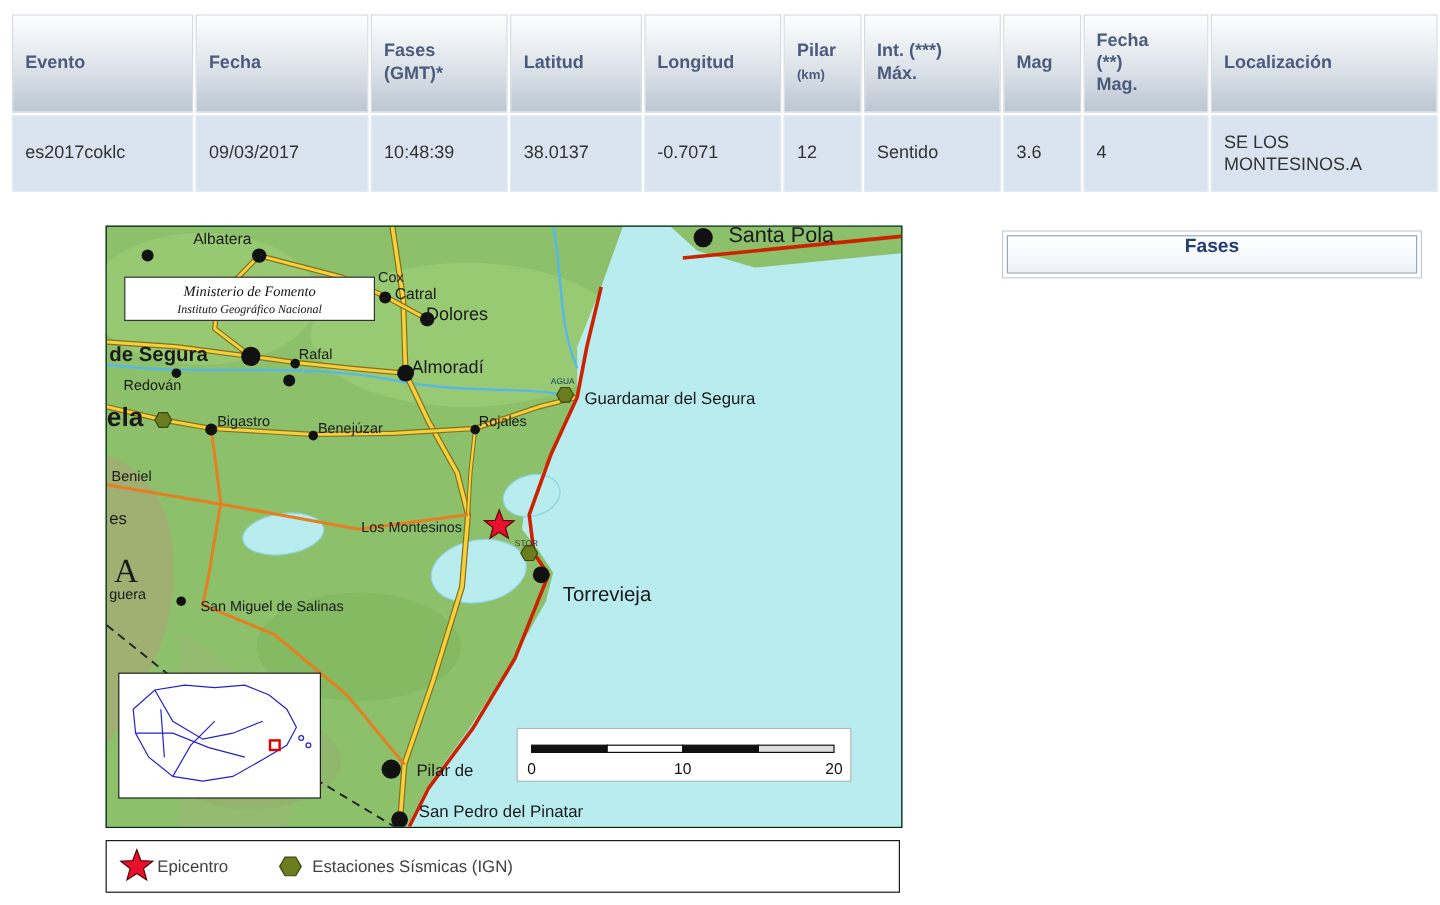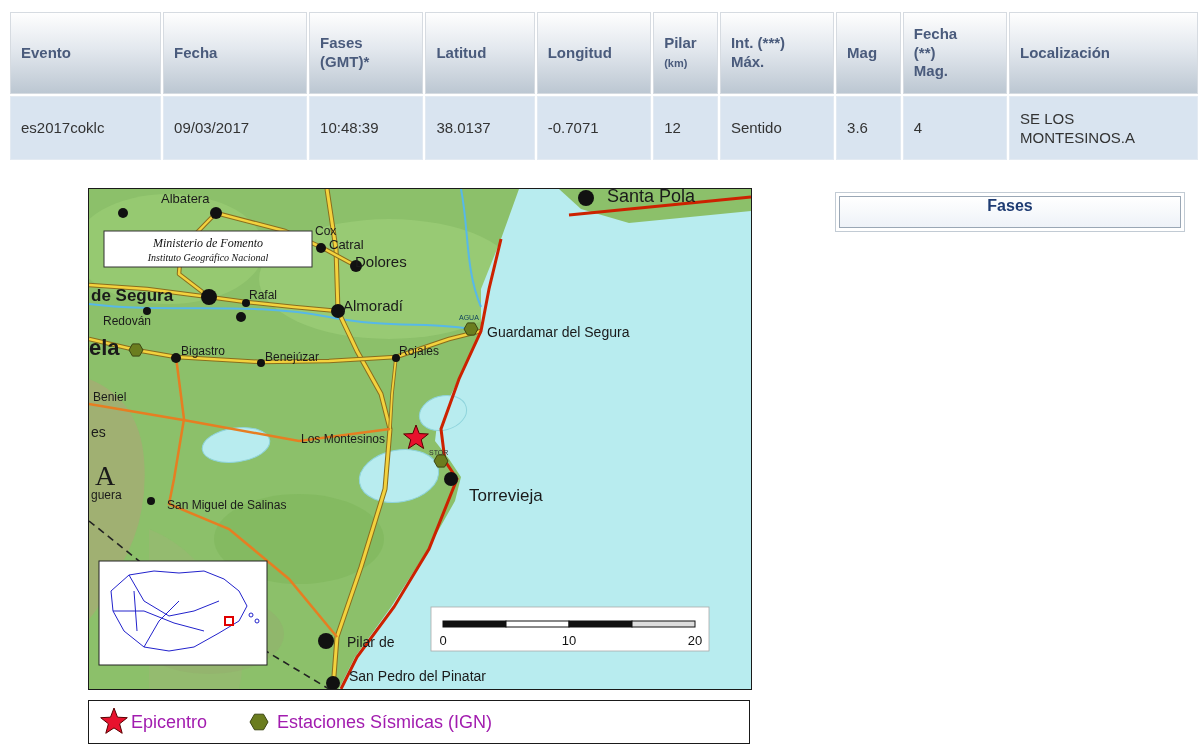--- a/index.html
+++ b/index.html
@@ -29,21 +29,21 @@
 
   
   .map-frame{position:absolute;left:88px;top:188px;width:662px;height:500px;
     border:1px solid #1a1a1a;box-sizing:content-box;background:#22c55e;}
   .map-frame svg{display:block;}
 
   
   .map-legend{position:absolute;left:88px;top:700px;width:662px;height:44px;
     border:1px solid #1a1a1a;box-sizing:border-box;background:#fff;
     display:flex;align-items:center;padding-left:8px;}
-  .map-legend .lg-text{font-size:18px;color:#a21caf;}
+  .map-legend .lg-text{font-size:14px;color:#404040;}
   .map-legend .gap{width:40px;}
 </style>
 </head>
 <body>
 
 <table class="event-table">
   <colgroup>
     <col style="width:152px">
       <col style="width:145px">
       <col style="width:115px">

